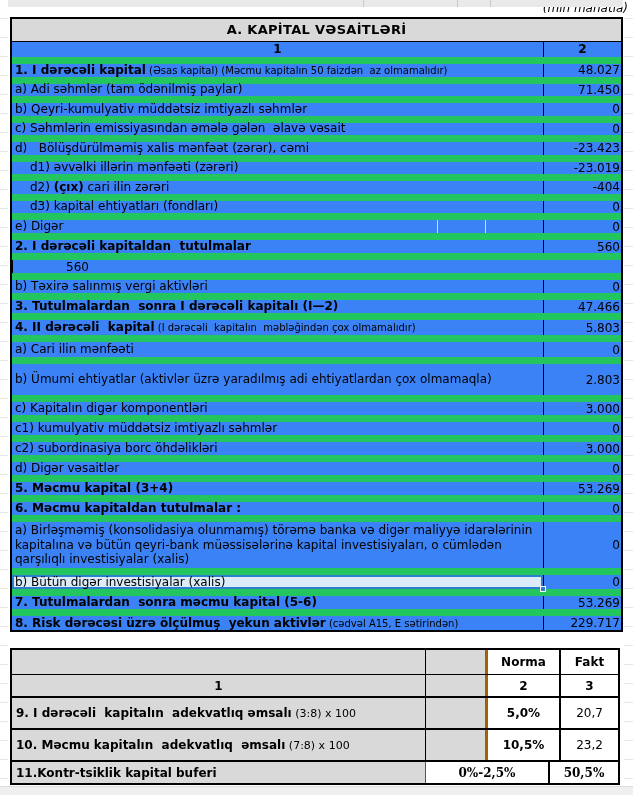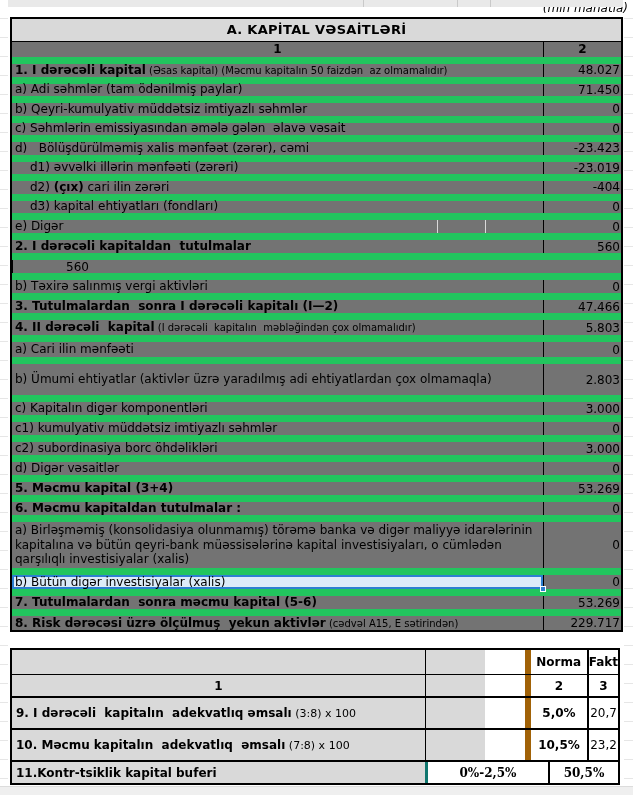--- a/index.html
+++ b/index.html
@@ -12,21 +12,21 @@
     background-image:repeating-linear-gradient(to bottom,transparent 0,transparent 18px,#e6e6e6 18px,#e6e6e6 19px); }
   .m-right { position:absolute; left:624px; top:0; width:9px; height:786px;
     background-image:repeating-linear-gradient(to bottom,transparent 0,transparent 18px,#e6e6e6 18px,#e6e6e6 19px); }
   .top-band { position:absolute; left:8px; top:0; width:615px; height:7px; background:#e9e9e9; z-index:2; }
   .top-band i { position:absolute; top:0; width:1px; height:7px; background:#c9c9c9; }
   .unit-note { position:absolute; top:1px; right:5px; z-index:1; font-size:12px; font-style:italic; }
   .bottom-strip { position:absolute; left:0; top:786px; width:633px; height:9px;
     background:#efefef; border-top:1px solid #dcdcdc; }
 
   
-  .t1 { position:absolute; left:10px; top:17px; width:613px; border:2px solid #000; background:#737373; }
+  .t1 { position:absolute; left:10px; top:17px; width:613px; border:2px solid #000; background:#3b82f6; }
   .t1 .title { height:22px; line-height:21px; background:#d9d9d9; text-align:center;
     font-weight:bold; font-size:13px; letter-spacing:.3px; }
   .t1 .ch { display:flex; height:16px; border-top:1px solid #000; font-weight:bold; font-size:12px; }
   .t1 .ch .cl { flex:1; text-align:center; line-height:15px; }
   .t1 .ch .cv { width:78px; border-left:1px solid #000; text-align:center; line-height:15px; }
   .r { display:flex; border-top:7px solid #22c55e; }
   .r .l { flex:1; display:flex; align-items:center; padding:1px 3px; font-size:12px; line-height:1.22; position:relative; }
   .r .l .w { white-space:pre-wrap; }
   .r .v { width:78px; border-left:1px solid #000; display:flex; align-items:center;
     justify-content:flex-end; padding-right:1px; font-size:12px; }
@@ -45,22 +45,22 @@
 
   
   .t2 { position:absolute; left:10px; top:648px; width:610px; border:2px solid #000; background:#fff; font-size:12px; }
   .t2r { display:flex; }
   .t2r + .t2r { border-top:2px solid #000; }
   .t2r.nums { border-top:1px solid #000; }
   .t2r > div { display:flex; align-items:center; }
   .t2l { width:413px; background:#d9d9d9; padding:2px 4px; }
   .t2l .w { white-space:pre-wrap; }
   .t2s { width:60px; border-left:1px solid #000; background:#d9d9d9; }
-  .t2n { width:62px; border-left:6px solid #a16207; justify-content:center;margin-left:40px; }
-  .t2m { width:123px; border-left:3px solid #0f766e; justify-content:center; }
+  .t2n { width:74px; border-left:3px solid #a16207; justify-content:center; }
+  .t2m { width:123px; border-left:1px solid #0f766e; justify-content:center; }
   .t2f { flex:1; border-left:2px solid #000; justify-content:center; }
   .t2 .center { justify-content:center; }
   .t2 .bold { font-weight:bold; }
   .noteB { font-size:11px; }
   .serifb { font-family:"DejaVu Serif","Liberation Serif",serif; font-weight:bold; font-size:12px; }
   .hh24{height:24px} .hh22{height:22px} .hh32{height:32px} .hh23{height:23px}
 </style>
 </head>
 <body>
 

